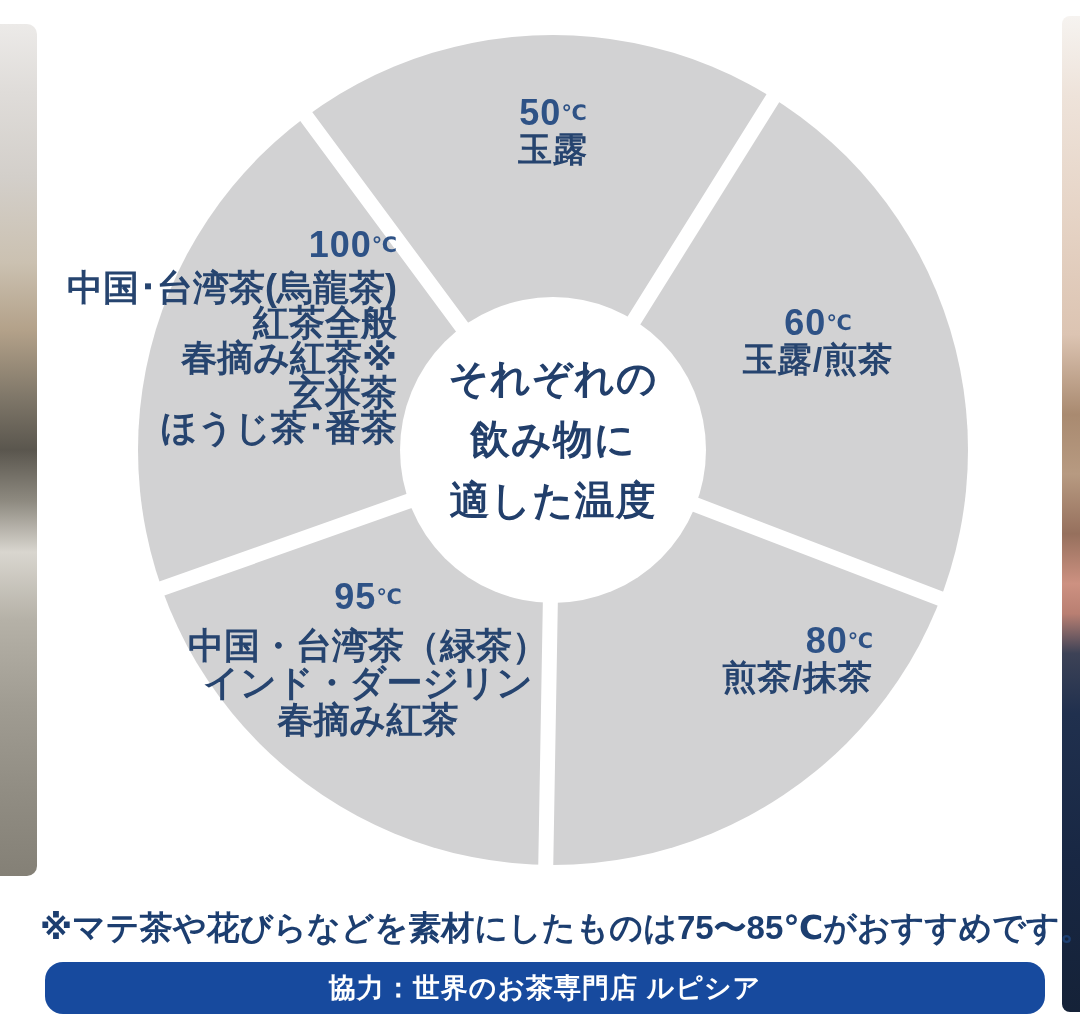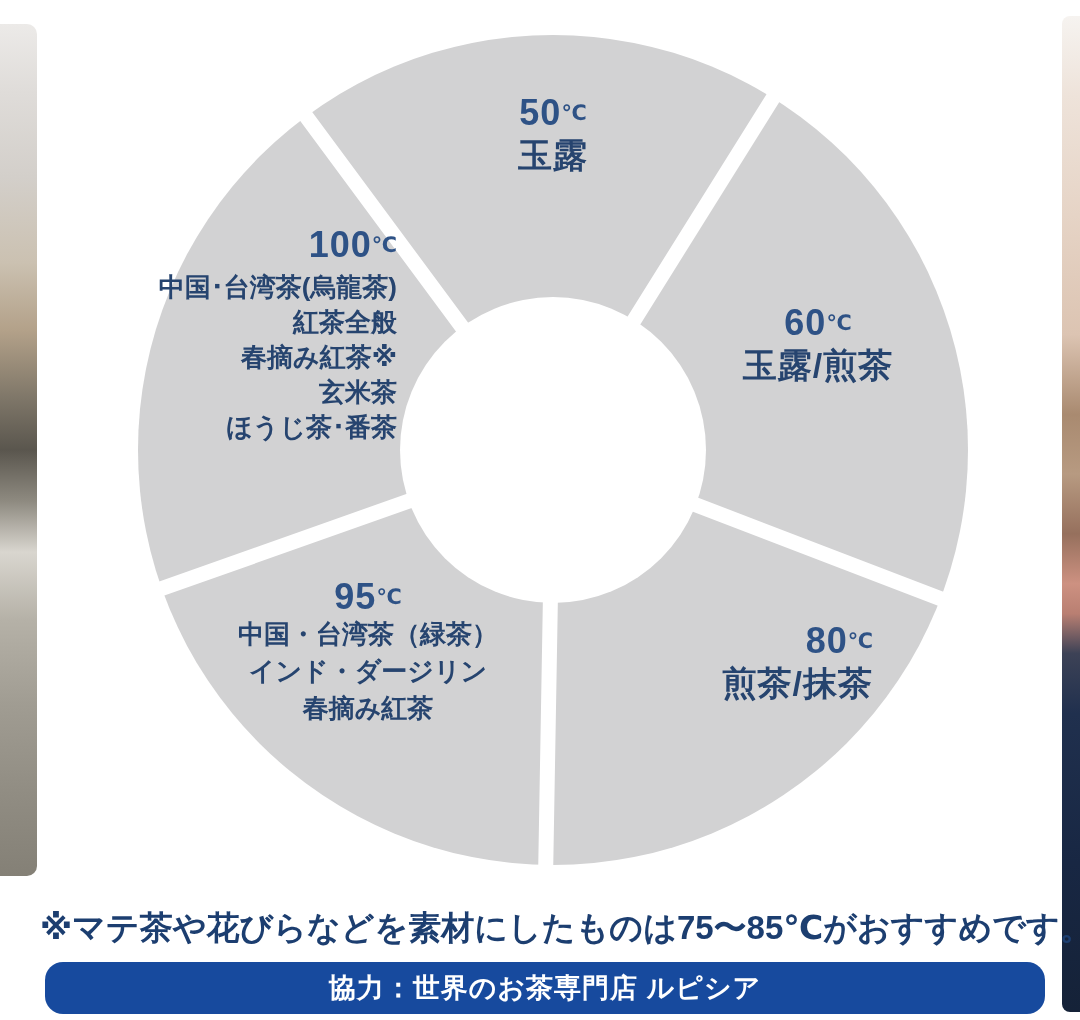--- a/index.html
+++ b/index.html
@@ -16,28 +16,28 @@
     background:linear-gradient(180deg,#f6f3f0 0%,#eee3da 8%,#e6d4c6 20%,#dcc4b2 32%,
       #a98a70 40%,#b79a81 46%,#96705d 52%,#cd9181 57%,#b97f72 60%,#3d4256 64%,
       #20304e 70%,#182743 85%,#152238 100%);}
 
   .donut{position:absolute;left:0;top:0;width:1080px;height:1020px;}
 
   .seg{position:absolute;font-weight:bold;line-height:1.05;}
   .seg .temp{font-size:36px;color:var(--temp-color);letter-spacing:1px;white-space:nowrap;}
   .seg .unit{font-size:0.58em;vertical-align:0.26em;letter-spacing:0;}
   .seg .item{font-weight:bold;color:var(--label-color);}
-  .seg .item-big{font-size:34px;margin-top:6px;letter-spacing:1px;white-space:nowrap;}
-  .seg .item-list{font-size:26px;line-height:35px;margin-top:6px;white-space:nowrap;}
+  .seg .item-big{font-size:34px;letter-spacing:1px;white-space:nowrap;}
+  .seg .item-list{font-size:36px;line-height:35px;margin-top:6px;white-space:nowrap;}
 
   .seg-50 {left:393px;top:94px;width:320px;text-align:center;}
   .seg-60 {left:658px;top:304px;width:320px;text-align:center;}
   .seg-80 {left:553px;top:622px;width:320px;text-align:right;}
   .seg-95 {left:163px;top:578px;width:410px;text-align:center;}
-  .seg-95 .item-list{line-height:37px;margin-top:0;}
+  .seg-95 .item-list{line-height:37px;margin-top:11px;}
   .seg-100{left:39px;top:226px;width:358px;text-align:right;}
 
   .center-title{position:absolute;left:393px;top:348px;width:320px;text-align:center;
     font-size:40px;font-weight:bold;line-height:61px;letter-spacing:1px;
     color:var(--center-color);white-space:nowrap;}
 
   .footnote{position:absolute;left:40px;top:906px;width:1000px;text-align:center;
     font-size:33px;font-weight:bold;color:var(--note-color);white-space:nowrap;}
 
   .credit-bar{position:absolute;left:45px;top:962px;width:1000px;height:52px;
@@ -55,20 +55,25 @@
   <svg id="donut" class="donut" viewBox="0 0 1080 1020">
       <circle cx="553" cy="450" r="415" fill="#d2d2d3"></circle>
       <line x1="553" y1="450" x2="785.634556998377" y2="77.70688578732899" stroke="#ffffff" stroke-width="15" stroke-linecap="round"></line>
       <line x1="553" y1="450" x2="291.8727966161612" y2="97.10683818904158" stroke="#ffffff" stroke-width="15" stroke-linecap="round"></line>
       <line x1="553" y1="450" x2="139.18038541053363" y2="596.5412112036253" stroke="#ffffff" stroke-width="15" stroke-linecap="round"></line>
       <line x1="553" y1="450" x2="545.3383935740326" y2="888.9331381736558" stroke="#ffffff" stroke-width="15" stroke-linecap="round"></line>
       <line x1="553" y1="450" x2="962.8418072322715" y2="607.3235298503871" stroke="#ffffff" stroke-width="15" stroke-linecap="round"></line>
       <circle cx="553" cy="450" r="153" fill="#ffffff"></circle>
     </svg>
 
+  <div class="center-title">
+    <div>それぞれの</div>
+    <div>飲み物に</div>
+    <div>適した温度</div>
+  </div>
 
   <div class="seg seg-50">
     <div class="temp"><span>50</span><span class="unit">℃</span></div>
     <div class="item item-big">玉露</div>
   </div>
 
   <div class="seg seg-60">
     <div class="temp"><span>60</span><span class="unit">℃</span></div>
     <div class="item item-big">玉露/煎茶</div>
   </div>

